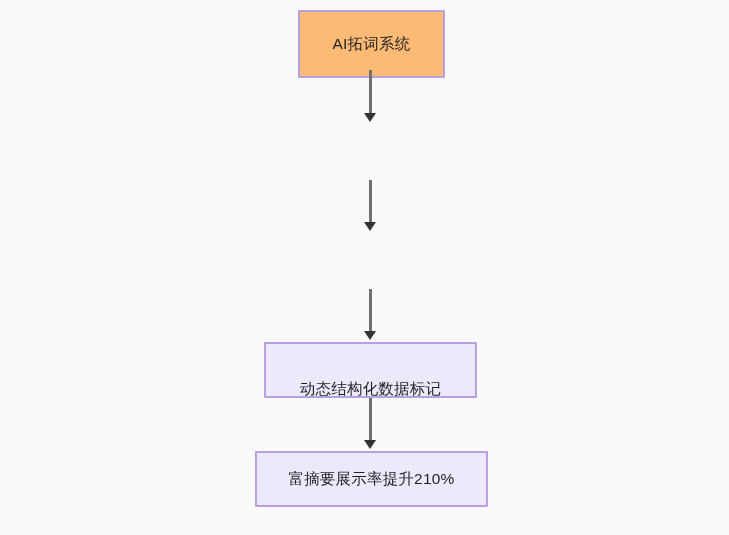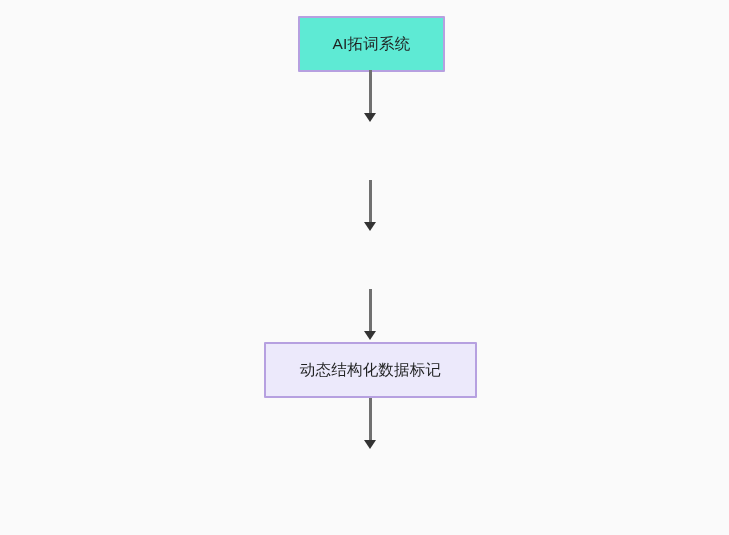--- a/index.html
+++ b/index.html
@@ -52,36 +52,39 @@
     border-left: 6px solid transparent;
     border-right: 6px solid transparent;
     border-top: 9px solid #333333;
   }
 </style>
 </head>
 <body style="background: rgb(250, 250, 250);">
 
 <div id="flowchart">
 
-  <div class="node" style="left: 298px; top: 16px; width: 147px; height: 56px; background: #5eead4; border-color: rgb(182, 160, 224); color: rgb(31, 32, 32);">
+  <div class="node" style="left: 298px; top: 10px; width: 147px; height: 68px; background: #fdba74; border-color: rgb(182, 160, 224); color: rgb(31, 32, 32);">
     <span class="node-label">AI拓词系统</span>
   </div>
 
   <div class="connector" style="top: 70px; height: 45px; background: rgb(112, 112, 112);"></div>
   <div class="arrowhead" style="top: 113px; border-top-color: rgb(51, 51, 51);"></div>
 
 
   <div class="connector" style="top: 180px; height: 44px; background: rgb(112, 112, 112);"></div>
   <div class="arrowhead" style="top: 222px; border-top-color: rgb(51, 51, 51);"></div>
 
 
   <div class="connector" style="top: 289px; height: 44px; background: rgb(112, 112, 112);"></div>
   <div class="arrowhead" style="top: 331px; border-top-color: rgb(51, 51, 51);"></div>
 
-  <div class="node" style="left: 264px; top: 342px; width: 213px; height: 56px; background: rgb(236, 233, 251); border-color: rgb(182, 160, 224); color: rgb(31, 32, 32);">
+  <div class="node" style="left: 264px; top: 342px; width: 213px; height: 56px; background: rgb(236, 233, 251); border-color: rgb(182, 160, 224); color: rgb(31, 32, 32); align-items: flex-end;">
     <span class="node-label">动态结构化数据标记</span>
   </div>
 
   <div class="connector" style="top: 398px; height: 44px; background: rgb(112, 112, 112);"></div>
   <div class="arrowhead" style="top: 440px; border-top-color: rgb(51, 51, 51);"></div>
 
+  <div class="node" style="left: 255px; top: 451px; width: 233px; height: 56px; background: rgb(236, 233, 251); border-color: rgb(182, 160, 224); color: rgb(31, 32, 32);">
+    <span class="node-label">富摘要展示率提升210%</span>
+  </div>
 
 </div>
 
 </body></html>

